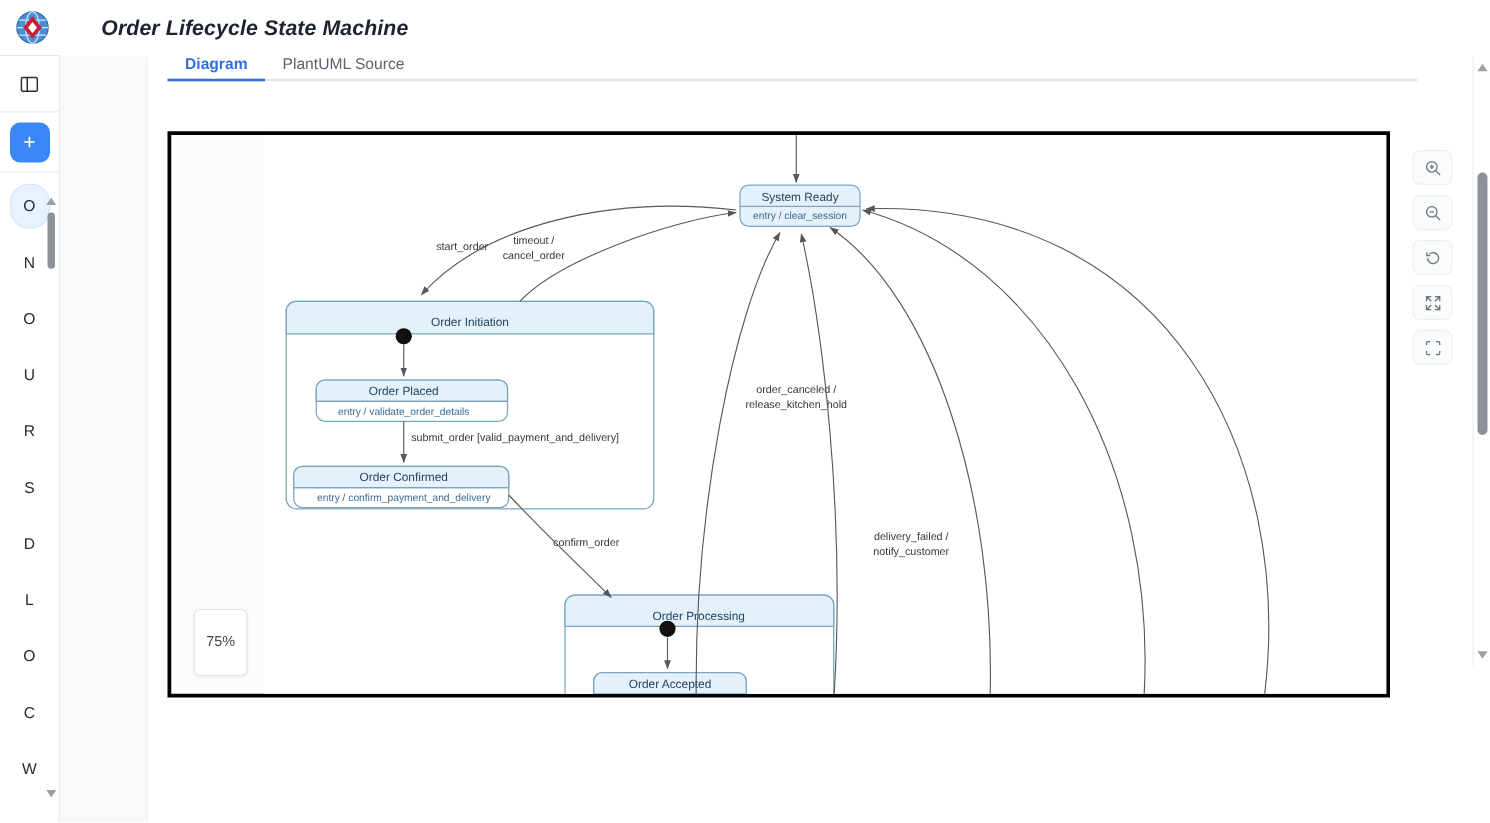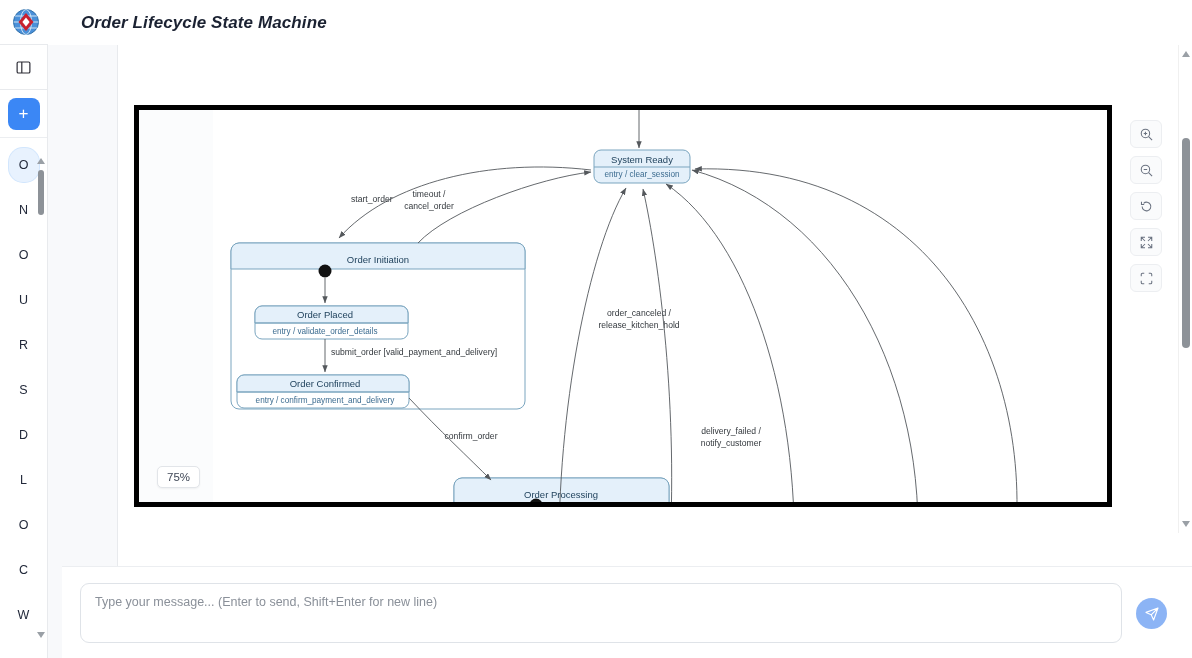--- a/index.html
+++ b/index.html
@@ -115,31 +115,31 @@
     font-family: "Liberation Sans", sans-serif;
   }
   .tab.active { color: #2f6fe0; font-weight: bold; }
   .tab.active::after {
     content: ""; position: absolute; left: 0; right: 0; bottom: -2px;
     height: 2px; background: #2f6fe0;
   }
 
   
   .viewport {
-    position: absolute; left: 16px; top: 60px; width: 978px; height: 402px;
-    background: #fbfcfd; border: 5px solid #000000; overflow: hidden;
+    position: absolute; left: 16px; top: 60px; width: 978px; height: 453px;
+    background: #fbfcfd; border: 3px solid #000000; overflow: hidden;
   }
   .canvas-white {
     position: absolute; left: 74px; top: 0; width: 904px; height: 453px;
     background: #ffffff;
   }
   .zoom-badge {
     position: absolute; left: 18px; bottom: 14px; z-index: 8;
     background: #fff; border: 1px solid #e2e5e9; border-radius: 5px;
-    padding: 4px 9px; font-size: 11.5px; color: #404857;
+    padding: 20px 9px; font-size: 11.5px; color: #404857;
     box-shadow: 0 1px 2px rgba(0,0,0,.05);
   }
   .diagram-tools {
     position: absolute; right: -65px; top: 60px; display: flex;
     flex-direction: column; gap: 8px; z-index: 9;
   }
   .tool-btn {
     width: 32px; height: 28px; border-radius: 6px; background: #fafbfc;
     border: 1px solid #eceef1; display: flex; align-items: center; justify-content: center;
     cursor: pointer; color: #6a7280;
@@ -259,20 +259,24 @@
         <div class="thumb"></div>
         <div class="arrow-down"></div>
       </div>
     </div>
   </div>
 
   <div class="sidepanel"></div>
 
   <div class="main">
 
+    <div class="tabs">
+      <button class="tab active">Diagram</button>
+      <button class="tab">PlantUML Source</button>
+    </div>
 
     <div class="viewport">
       <div class="canvas-white"></div>
 
       <svg class="diagram-svg" width="978" height="453" viewBox="0 0 978 453">
         <defs>
           <marker id="ah" markerWidth="9" markerHeight="9" refX="7.6" refY="3" orient="auto">
             <path d="M0,0 L8,3 L0,6 z" fill="#54585c"></path>
           </marker>
         </defs>
@@ -381,22 +385,14 @@
       </div>
     </div>
   </div>
 
   <div class="page-scroll">
     <div class="arr up"></div>
     <div class="thumb"></div>
     <div class="arr down"></div>
   </div>
 
-  <div class="chatbar">
-    <textarea class="chat-input" placeholder="Type your message... (Enter to send, Shift+Enter for new line)" style=""></textarea>
-    <button class="send-btn" aria-label="Send">
-      <svg width="16" height="16" viewBox="0 0 20 20" fill="none" stroke="#ffffff" stroke-width="1.4" stroke-linejoin="round">
-        <path d="M17.5 2.5L9 11M17.5 2.5L12 17.5 9 11 2.5 8z"></path>
-      </svg>
-    </button>
-  </div>
 
 </div>
 
 </body></html>

